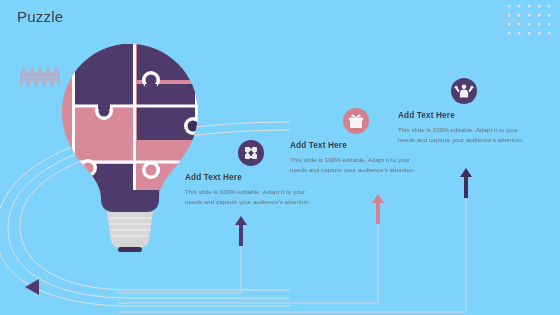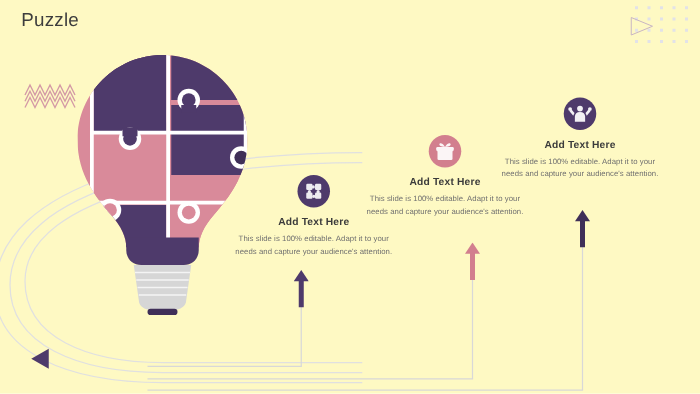--- a/index.html
+++ b/index.html
@@ -3,21 +3,21 @@
 <meta charset="utf-8">
 <style>
   html,body{margin:0;padding:0;}
   body{
     width:560px;height:315px;
     background:#ffffff;
     font-family:"Liberation Sans", sans-serif;
     overflow:hidden;
     position:relative;
   }
-  .slide{position:absolute;inset:0;width:560px;height:315px;background:#fef9c3;overflow:hidden;}
+  .slide{position:absolute;inset:0;width:560px;height:315px;background:#7dd3fc;overflow:hidden;}
 
   
   .title{
     position:absolute;left:17px;top:8px;
     font-size:15px;font-weight:400;color:#3d3d3d;
     letter-spacing:.2px;
   }
 
   
   .dotgrid{position:absolute;right:4px;top:2px;width:52px;height:40px;}
@@ -29,21 +29,21 @@
   
   .bulb{position:absolute;left:55px;top:40px;width:150px;height:215px;}
 
   
   .connectors{position:absolute;left:0;top:175px;width:560px;height:140px;}
 
   
   .arrow{position:absolute;width:12px;height:30px;}
 
   
-  .block{position:absolute;width:132px;text-align:center;}
+  .block{position:absolute;width:132px;text-align:left;}
   .block .ico{
     width:26px;height:26px;border-radius:50%;
     margin:0 auto 7px auto;position:relative;
     display:flex;align-items:center;justify-content:center;
   }
   .ico.purple{background:#4e3a6b;}
   .ico.pink{background:#d27f8e;}
   .block .head{
     font-size:8.2px;font-weight:bold;color:#3b3b3b;
     letter-spacing:.15px;margin-bottom:5px;

